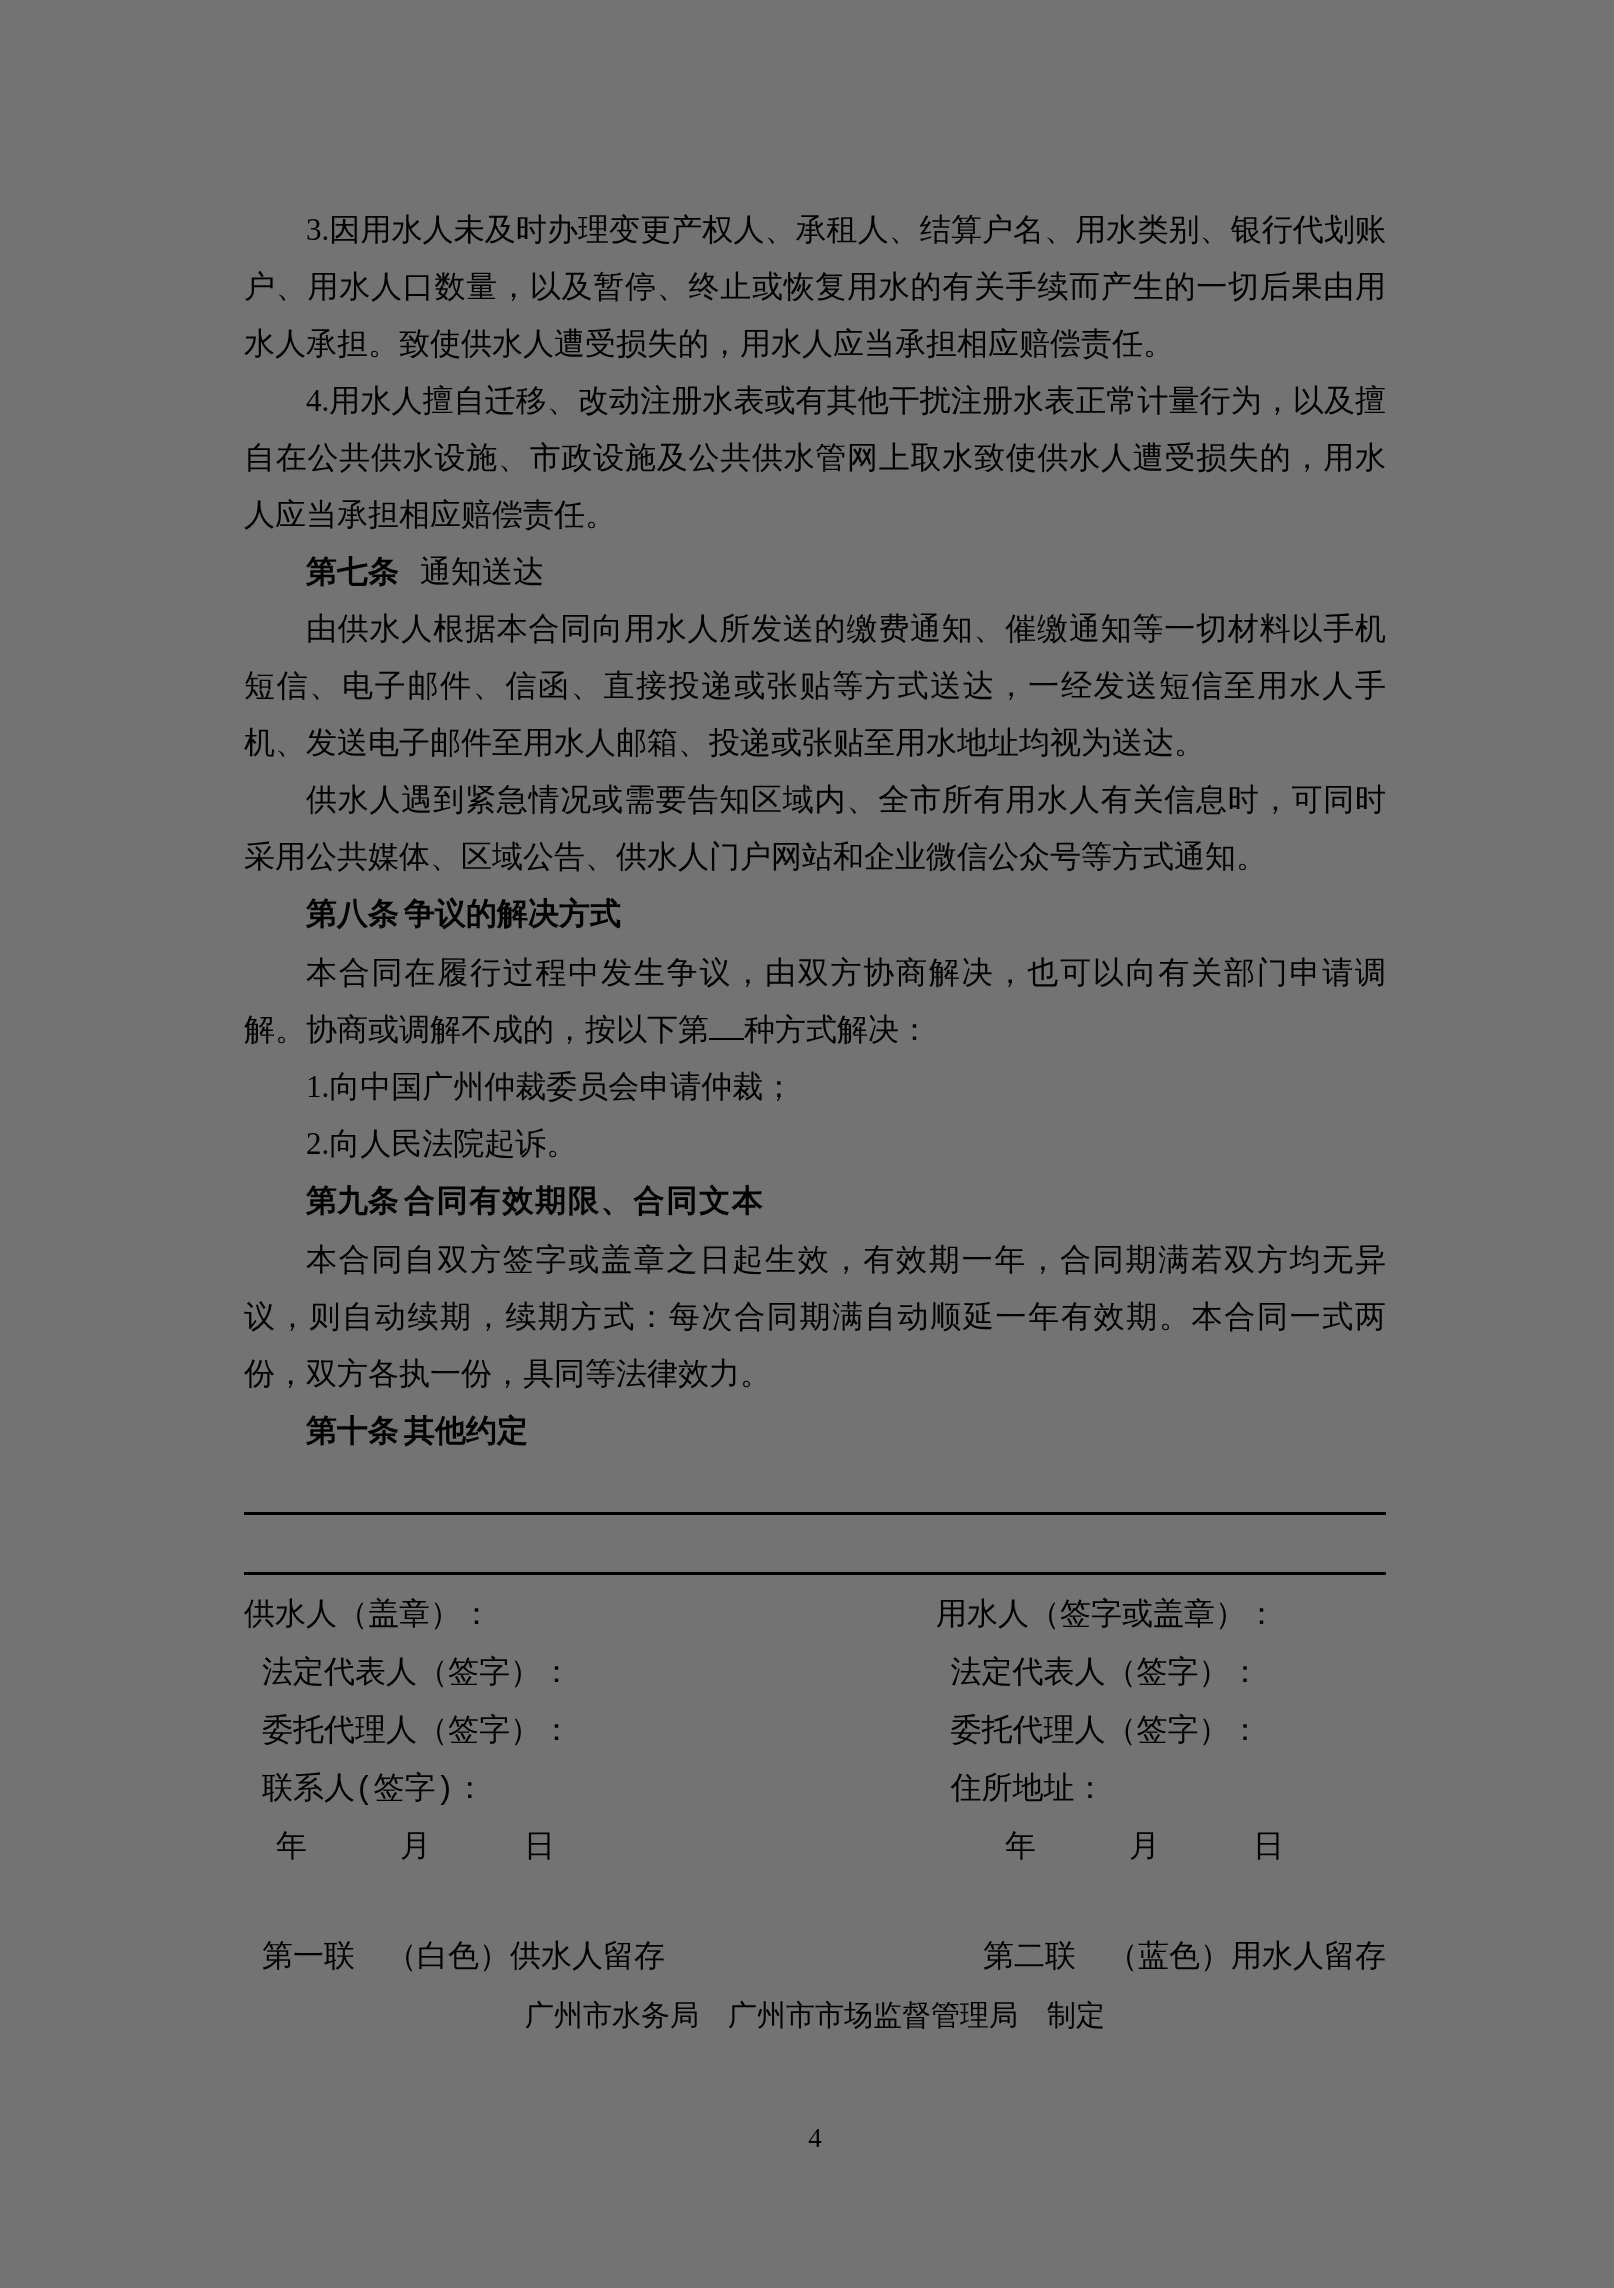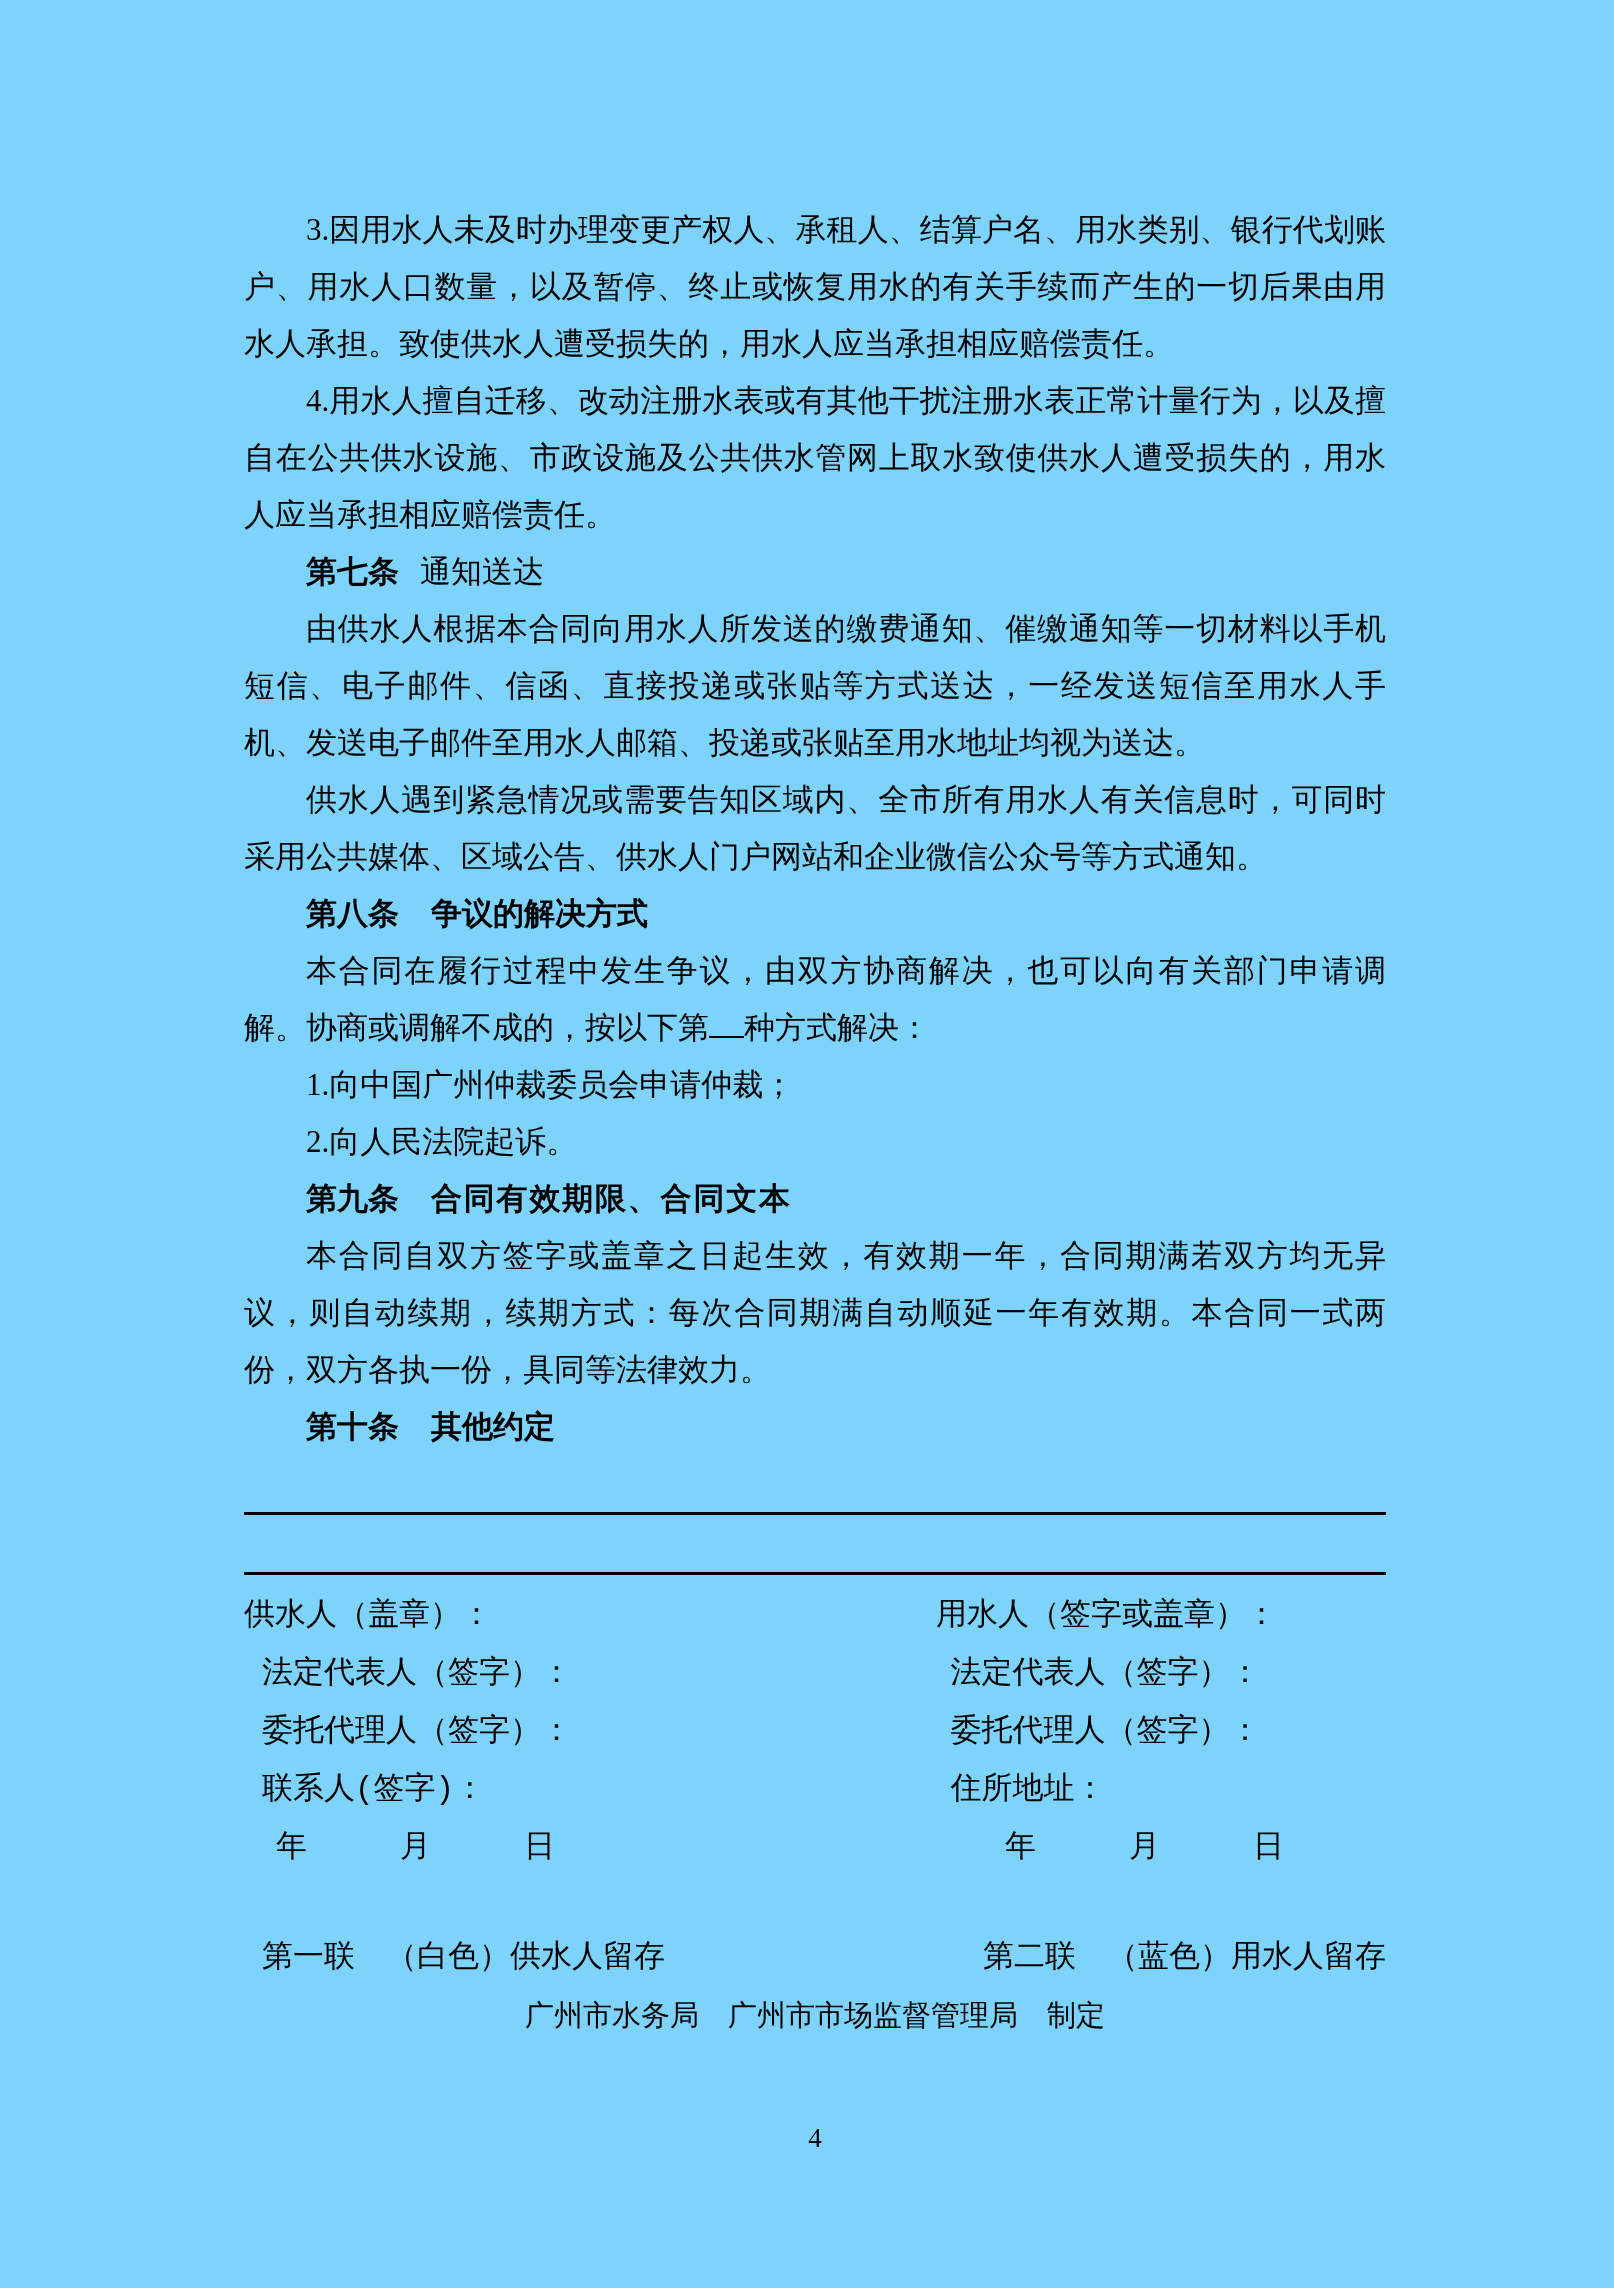--- a/index.html
+++ b/index.html
@@ -1,25 +1,25 @@
 <!DOCTYPE html>
 <html style="font-size:14.5px"><head>
 <meta charset="utf-8">
 <style>
   html,body{margin:0;padding:0;background:#ffffff;}
-  .page{position:relative;width:1615px;height:2288px;background:#7dd3fc;color:#000;overflow:hidden;}
+  .page{position:relative;width:1615px;height:2288px;background:#737373;color:#000;overflow:hidden;}
 
   .content{position:absolute;left:244px;top:201px;width:1142px;
            font-family:"Liberation Serif",serif;font-size:31px;line-height:57px;
            text-align:justify;}
   .content p{margin:0;text-indent:2em;}
 
   .heading{font-family:"Liberation Sans",sans-serif;font-weight:bold;}
   .artnum{font-family:"Liberation Sans",sans-serif;font-weight:bold;}
-  .arttitle{font-family:Liberation Sans, sans-serif;font-weight:bold;margin-left:32px;}
+  .arttitle{font-family:Liberation Mono, monospace;font-weight:bold;margin-left:5px;}
   .title-regular{font-family:"Liberation Serif",serif;font-weight:normal;margin-left:21px;}
   .spaced{letter-spacing:1.8px;}
 
   .blank{display:inline-block;width:35px;height:0.9em;border-bottom:2.7px solid #000;}
 
   .rule{position:absolute;left:244px;width:1142px;height:2.7px;background:#000;}
   .rule1{top:1512px;}
   .rule2{top:1572px;}
 
   .signatures{position:absolute;left:244px;top:1587px;width:1142px;

